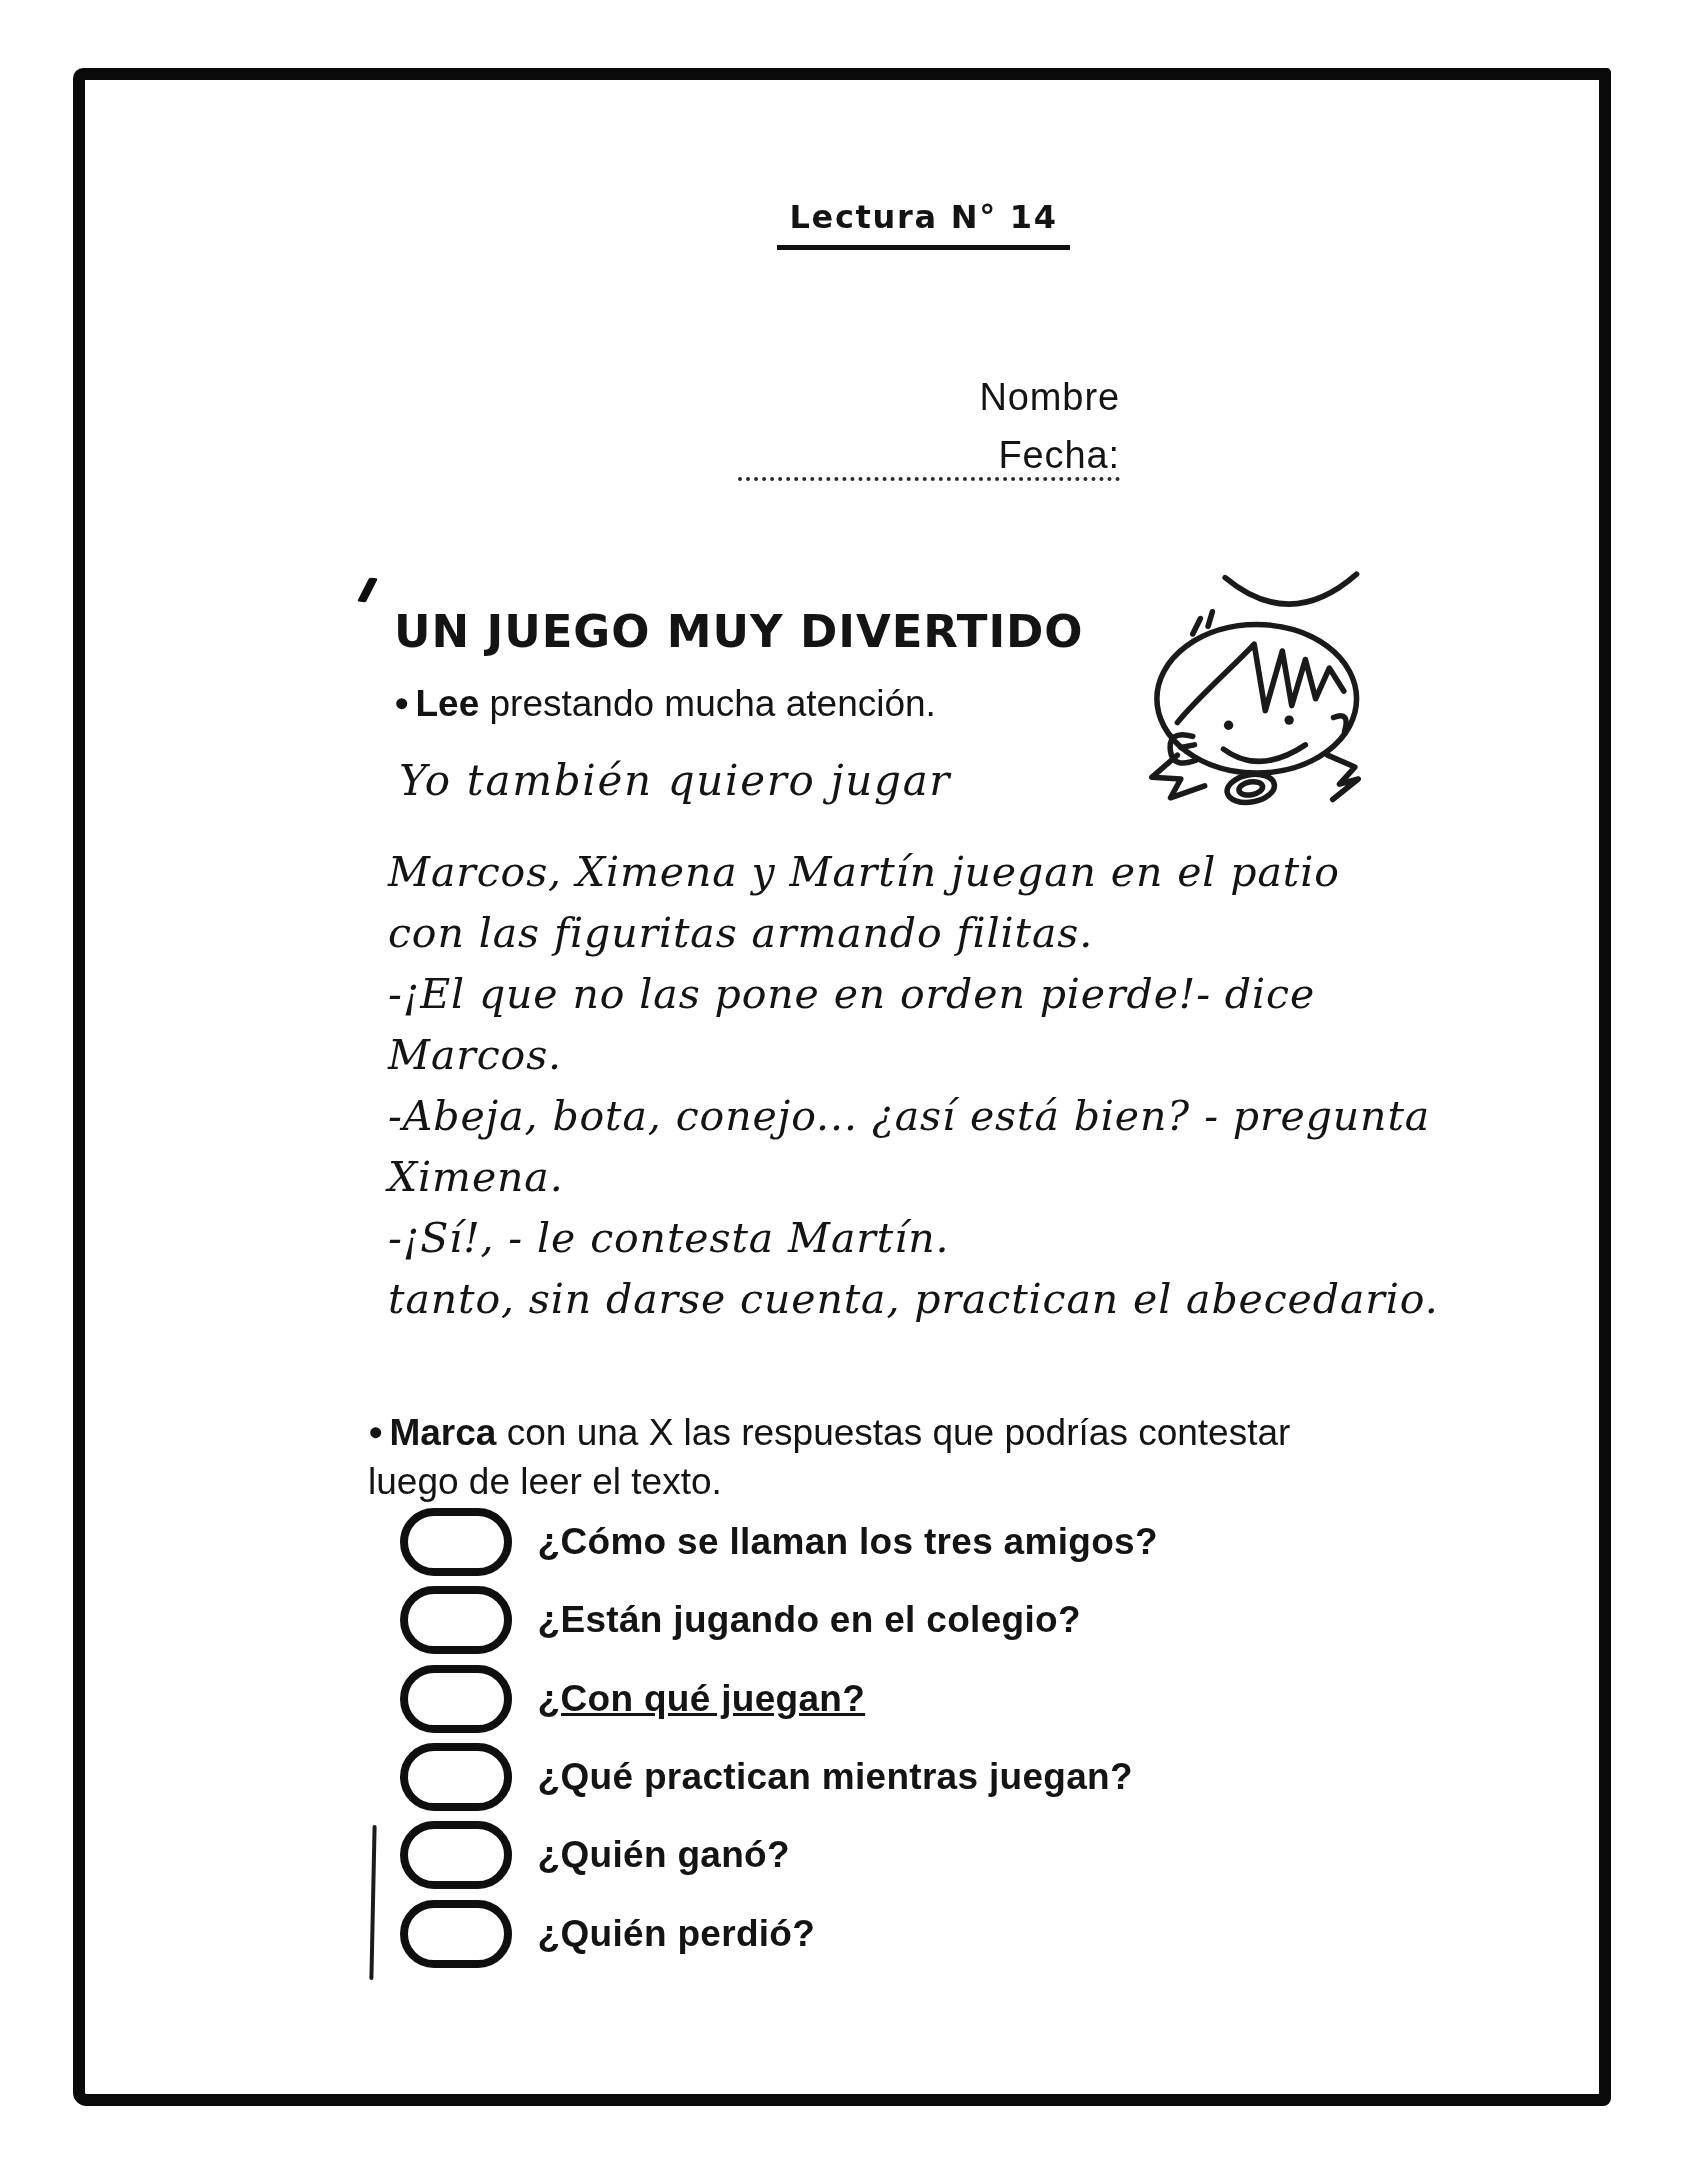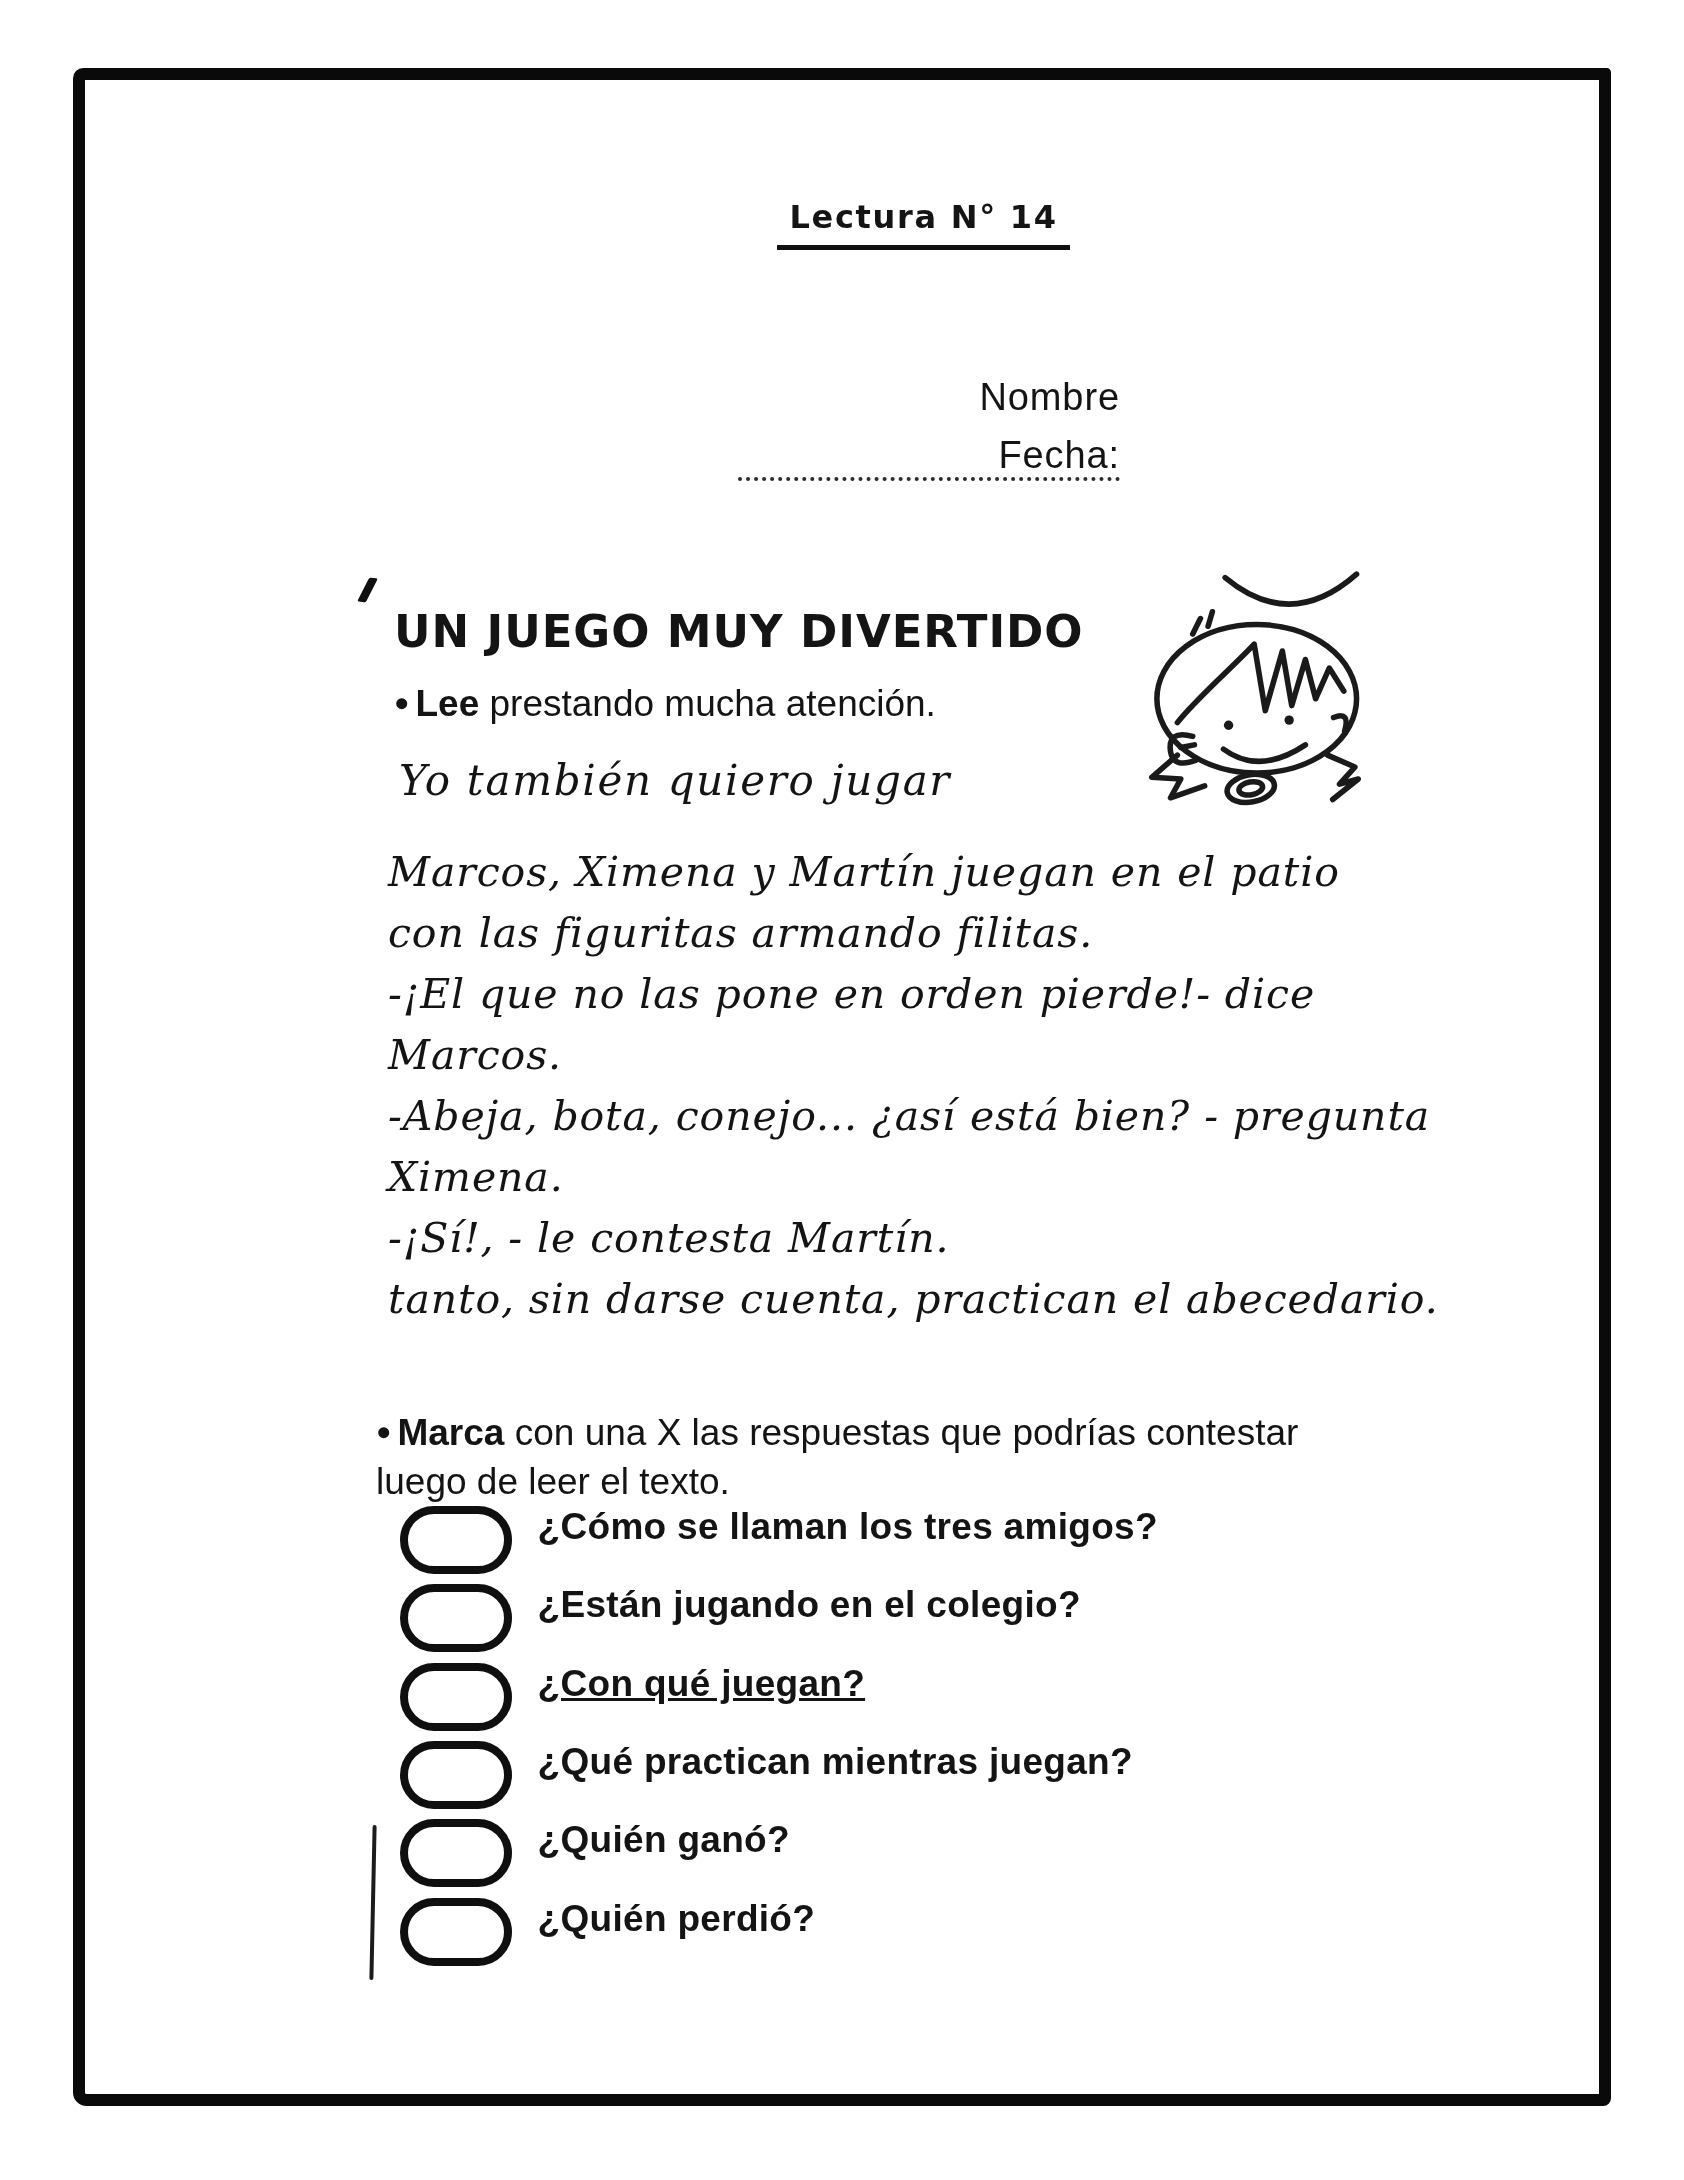--- a/index.html
+++ b/index.html
@@ -68,27 +68,27 @@
     font-family:"DejaVu Serif", serif; font-style:italic;
     font-size:41px; line-height:61px; letter-spacing:0.9px;
     white-space:nowrap;
   }
 
   
   .boy { position:absolute; left:1133px; top:552px; }
 
   
   .activity-instruction {
-    position:absolute; left:376px; top:1407px;
+    position:absolute; left:368px; top:1407px;
     font-size:37px; line-height:49px; width:1133px;
   }
   .instr-bold { font-weight:bold; }
 
   
-  .q-row { position:absolute; left:400px; display:flex; align-items:flex-start; height:72px; }
+  .q-row { position:absolute; left:400px; display:flex; align-items:center; height:72px; }
   .oval {
     width:112px; height:68px; flex:0 0 112px;
     border:8.5px solid #0f0f0f; border-radius:39px;
     box-sizing:border-box; background:#fff; margin-right:25.6px;
     cursor:pointer;
   }
   .q-text { font-size:37px; font-weight:bold; letter-spacing:0.3px; white-space:nowrap; }
   .q1 { top:1506px; } .q2 { top:1584px; } .q3 { top:1663px;text-decoration:underline; }
   .q4 { top:1741px; } .q5 { top:1819px; } .q6 { top:1898px; }
 

